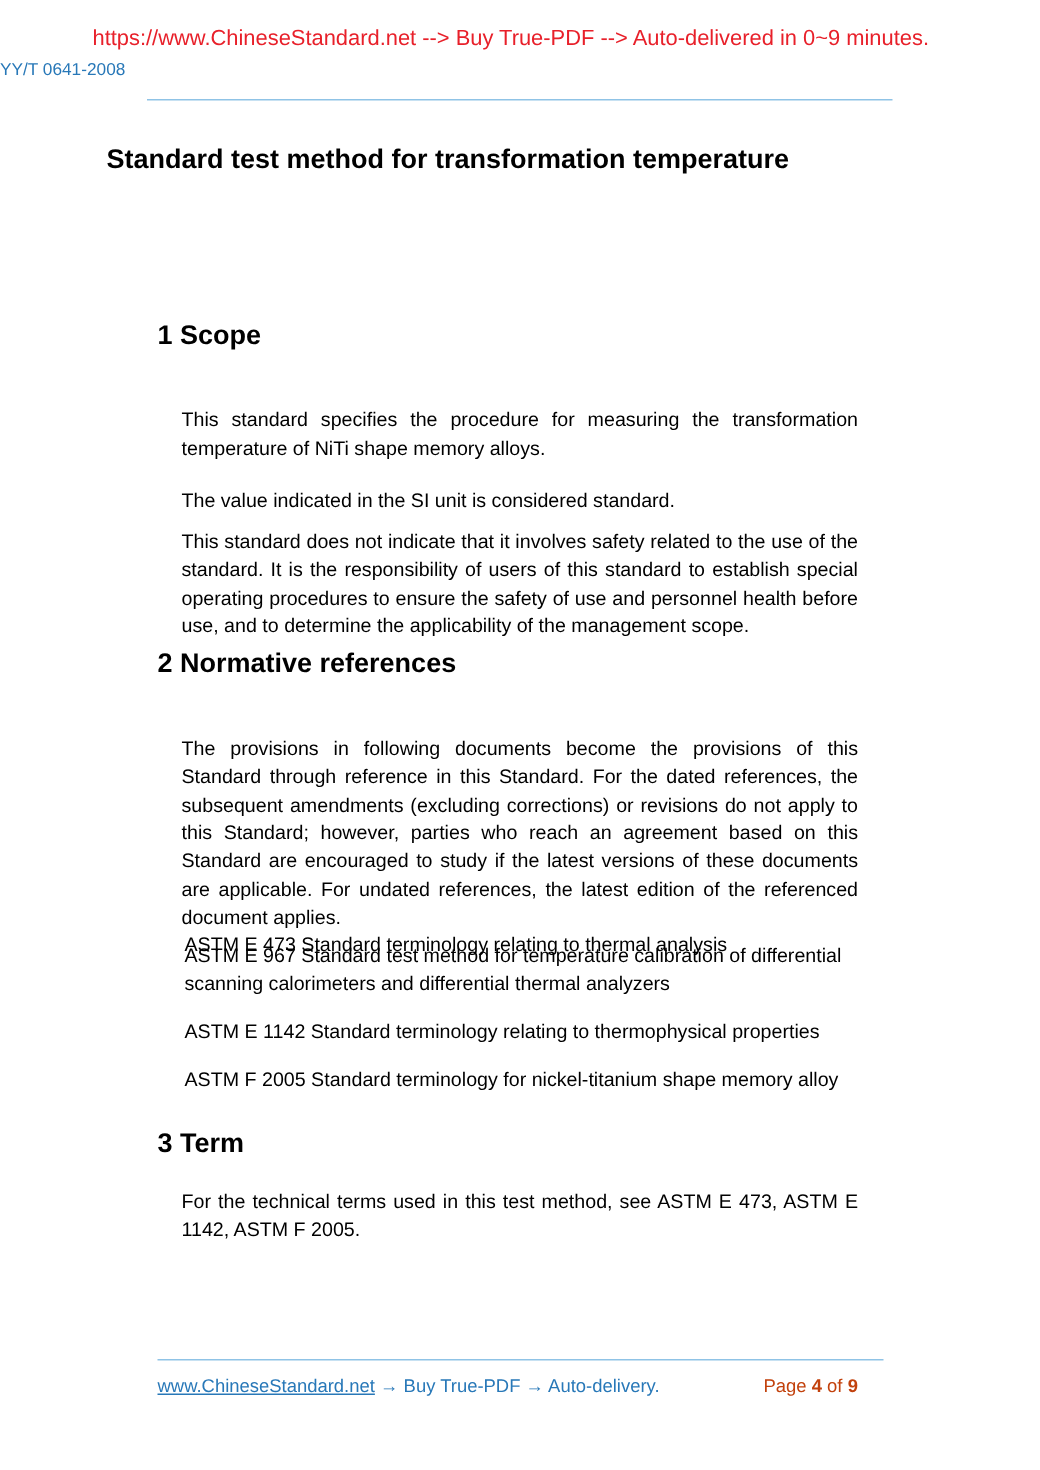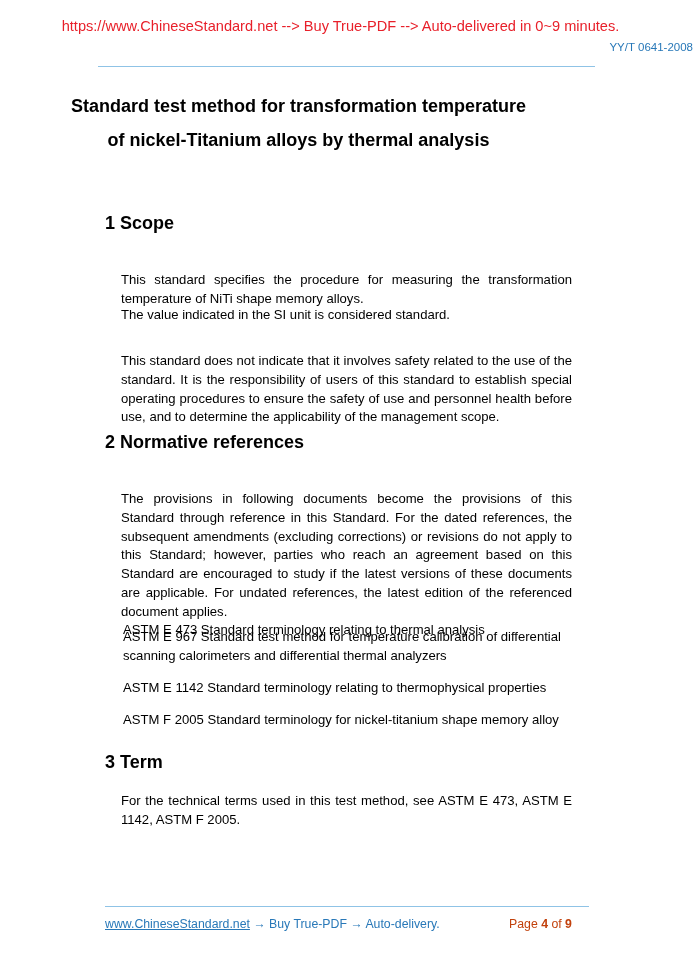--- a/index.html
+++ b/index.html
@@ -23,21 +23,21 @@
       text-align: center;
       font-size: 14.6px;
       color: #e8202a;
       white-space: nowrap;
     }
     .doc-code {
       position: absolute;
       top: 41px;
       left: 0;
       width: 693px;
-      text-align: right;
+      text-align: left;
       font-size: 11.5px;
       color: #2878b8;
     }
     .rule-top {
       position: absolute;
       top: 66px;
       left: 98px;
       width: 497px;
       height: 0;
       border-top: 1px solid #8fc3e6;
@@ -112,29 +112,28 @@
   </style>
 </head>
 <body>
 
 <div class="promo">https://www.ChineseStandard.net --&gt; Buy True-PDF --&gt; Auto-delivered in 0~9 minutes.</div>
 <div class="doc-code">YY/T 0641-2008</div>
 <div class="rule-top"></div>
 
 <div class="title">
   <div>Standard test method for transformation temperature</div>
-  <div>of nickel-Titanium alloys by thermal analysis</div>
 </div>
 
 <h2 style="top:212px;">1 Scope</h2>
 
 <div class="content" style="top:255px;">
   <p class="just">This standard specifies the procedure for measuring the transformation temperature of NiTi shape memory alloys.</p>
 </div>
-<div class="content" style="top:290px;">
+<div class="content" style="top:309px;">
   <p class="just">The value indicated in the SI unit is considered standard.</p>
 </div>
 <div class="content" style="top:336px;">
   <p class="just">This standard does not indicate that it involves safety related to the use of the standard. It is the responsibility of users of this standard to establish special operating procedures to ensure the safety of use and personnel health before use, and to determine the applicability of the management scope.</p>
 </div>
 
 <h2 style="top:431px;">2 Normative references</h2>
 
 <div class="content" style="top:474px;">
   <p class="just">The provisions in following documents become the provisions of this Standard through reference in this Standard. For the dated references, the subsequent amendments (excluding corrections) or revisions do not apply to this Standard; however, parties who reach an agreement based on this Standard are encouraged to study if the latest versions of these documents are applicable. For undated references, the latest edition of the referenced document applies.</p>

